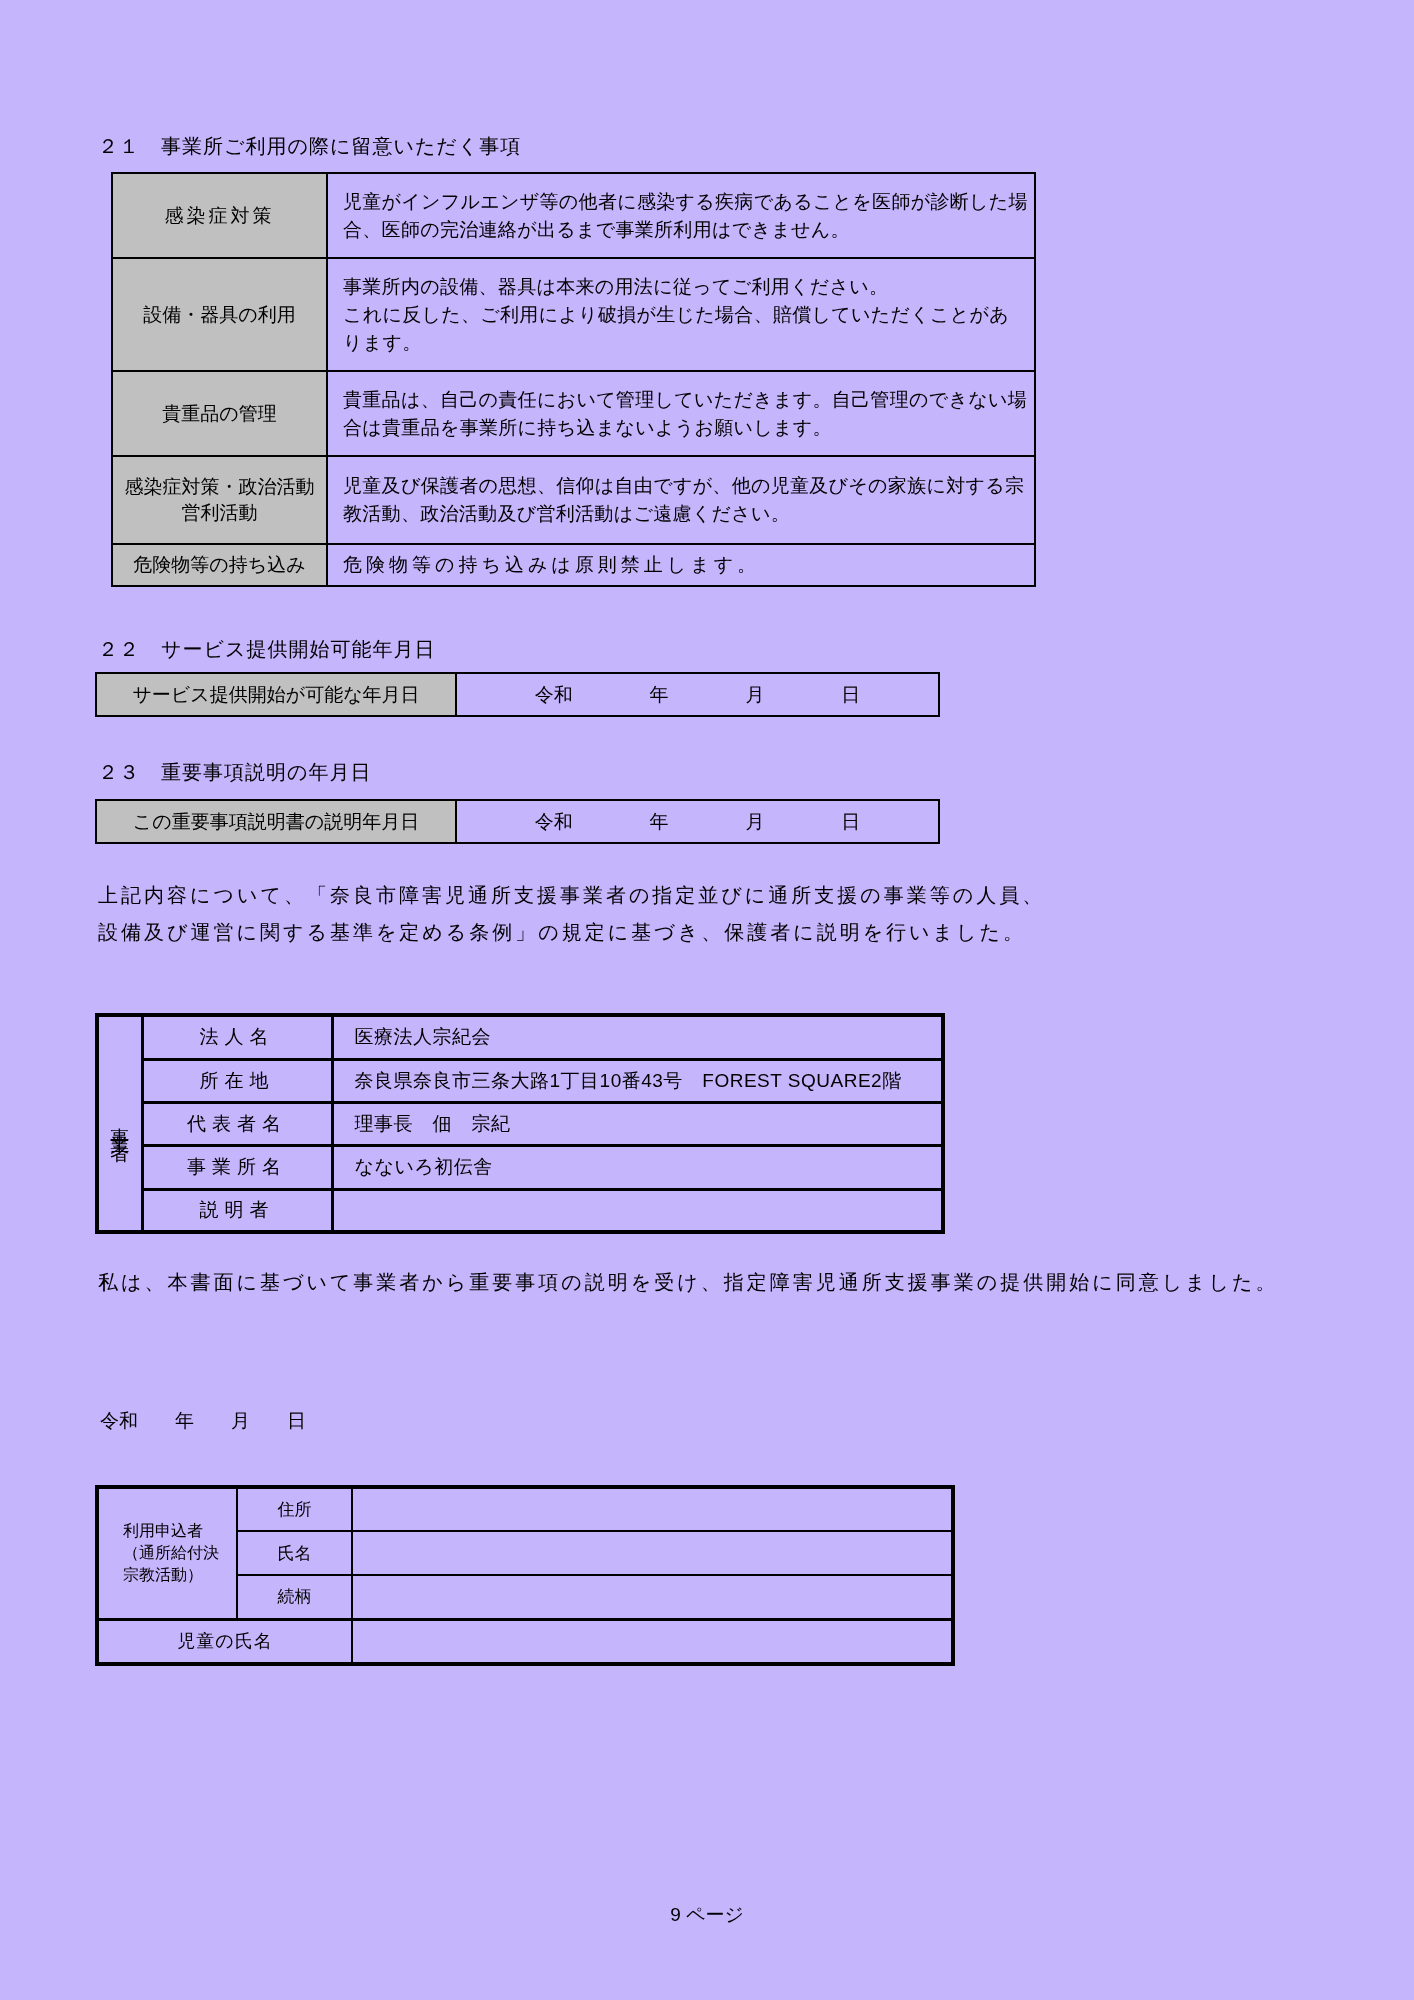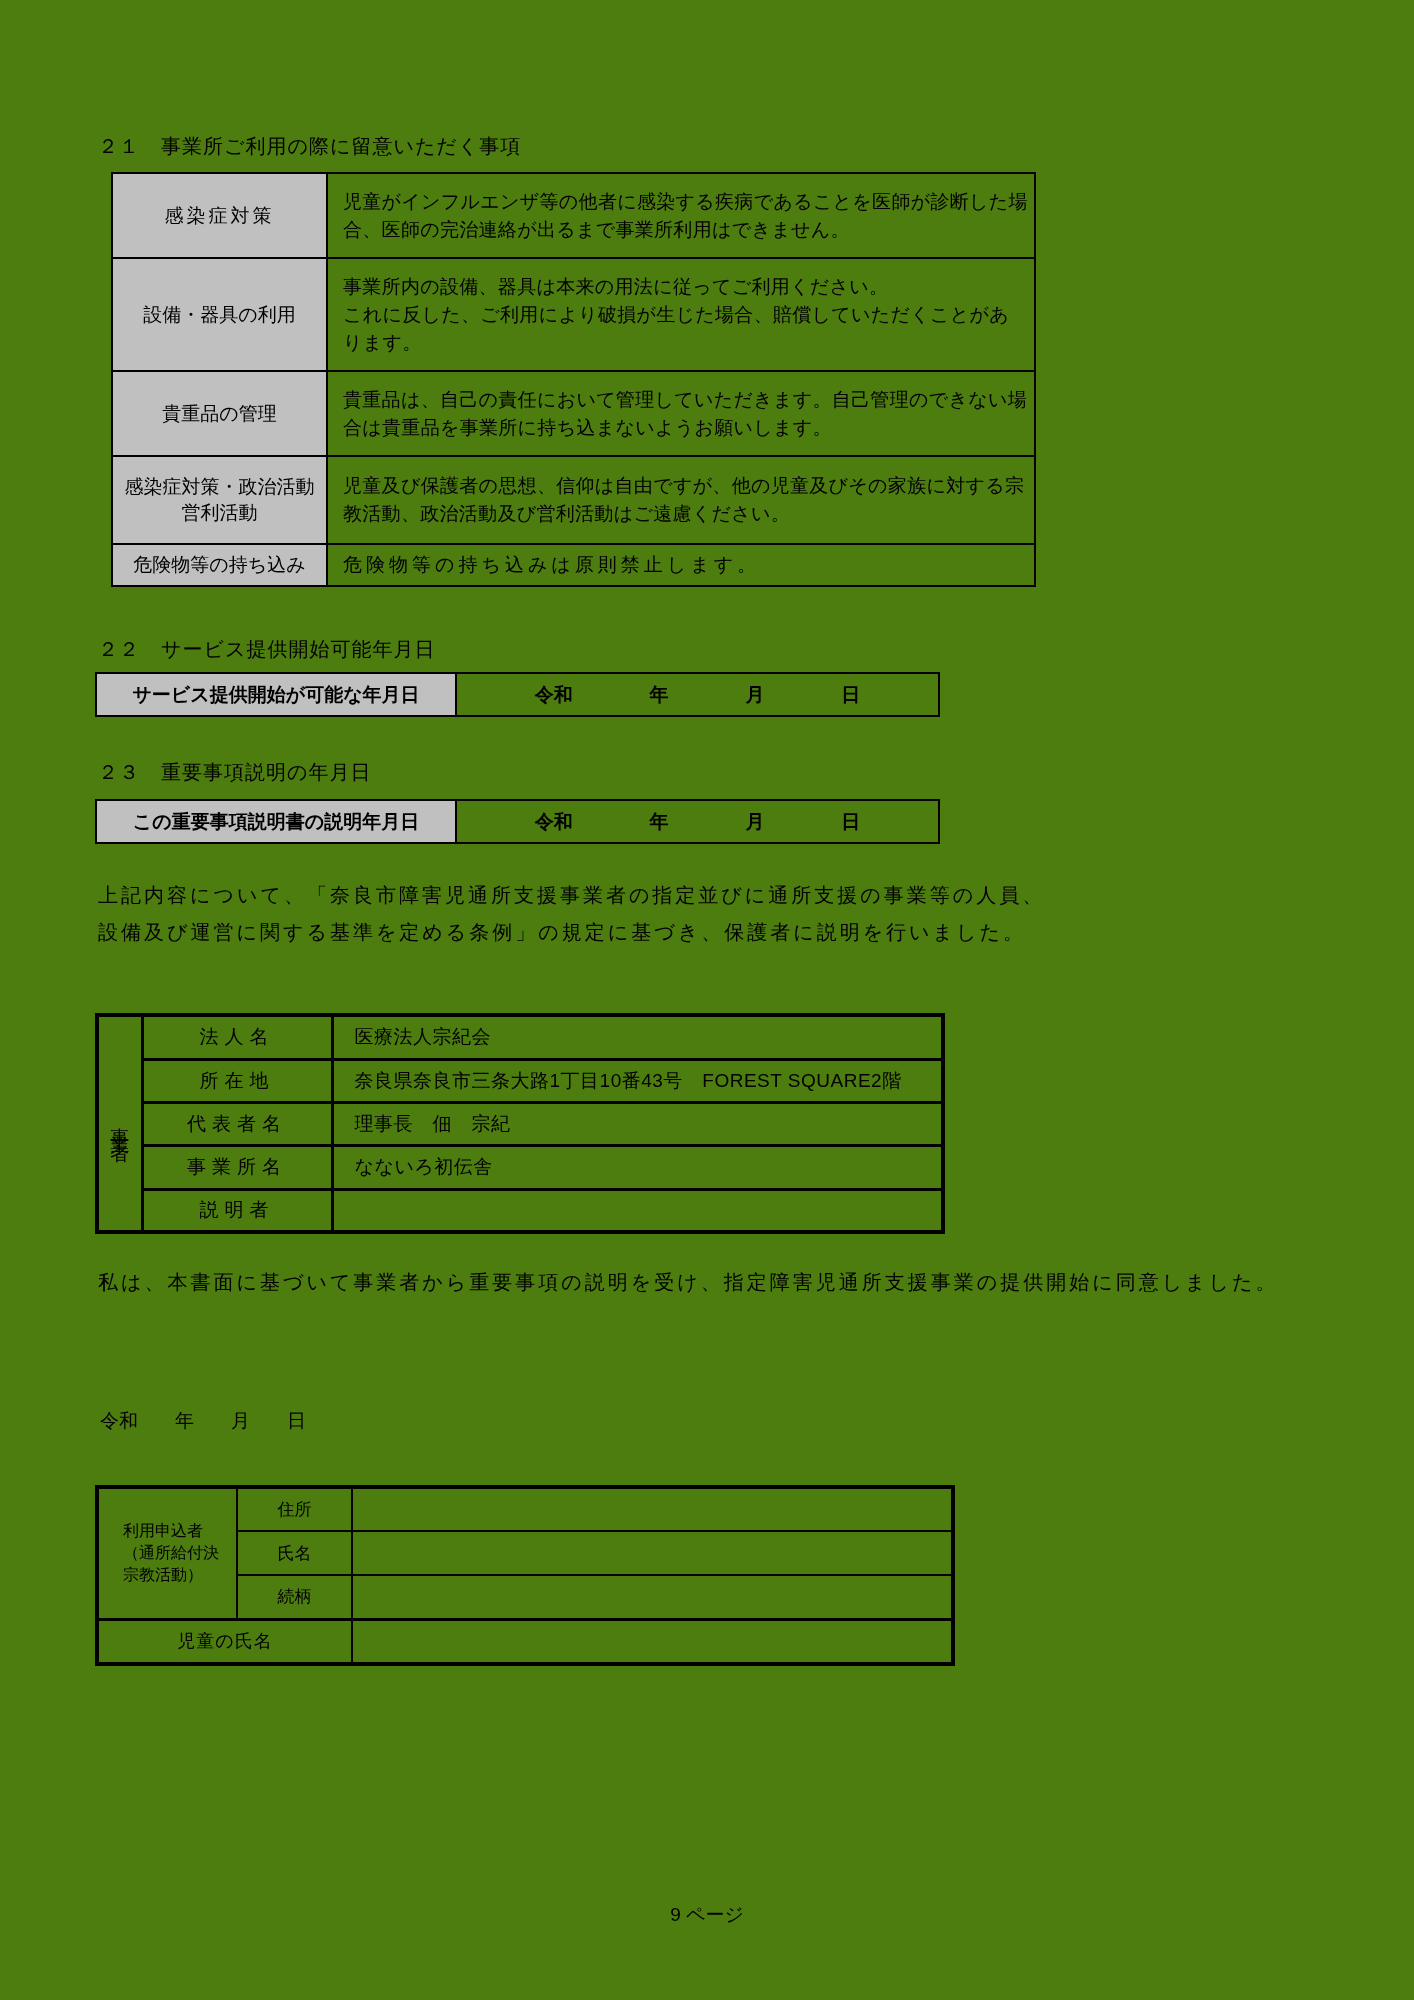--- a/index.html
+++ b/index.html
@@ -1,35 +1,35 @@
 <!DOCTYPE html>
 <html><head>
 <meta charset="utf-8">
 <style>
   html,body { margin:0; padding:0; background:#fff; }
   .page {
-    position:relative; width:1414px; height:2000px; background:#4d7c0f;
+    position:relative; width:1414px; height:2000px; background:#c4b5fd;
     font-family:"Liberation Sans","DejaVu Sans",sans-serif; color:#000;
   }
   .abs { position:absolute; }
   .heading { font-size:20px; letter-spacing:1px; white-space:pre; }
 
   table { border-collapse:collapse; table-layout:fixed; }
   td { overflow:hidden; }
 
   
   .t1 { border:2px solid #000; }
   .t1 td { border:2px solid #000; font-size:19px; vertical-align:middle; }
   .t1 .lbl { background:#c0c0c0; text-align:center; line-height:26px; white-space:pre-line; }
   .t1 .lbl.sp { letter-spacing:3px; }
   .t1 .val { padding:4px 6px 4px 15px; line-height:28px; letter-spacing:0.3px; white-space:pre-line;margin-top:42px; }
   .t1 .val.sp { letter-spacing:4px; }
 
   
-  .t2 { border:2px solid #000;font-weight:bold; }
+  .t2 { border:2px solid #000; }
   .t2 td { border:2px solid #000; font-size:19px; vertical-align:middle; }
   .t2 .lbl { background:#c0c0c0; text-align:center; }
   .dateflex { display:flex; justify-content:space-evenly; align-items:center; width:100%; }
 
   
   .para { font-size:20px; letter-spacing:3px; line-height:37px; white-space:pre-line; }
 
   
   .tp { border:4px solid #000; }
   .tp td { border:3px solid #000; font-size:19px; vertical-align:middle; }

